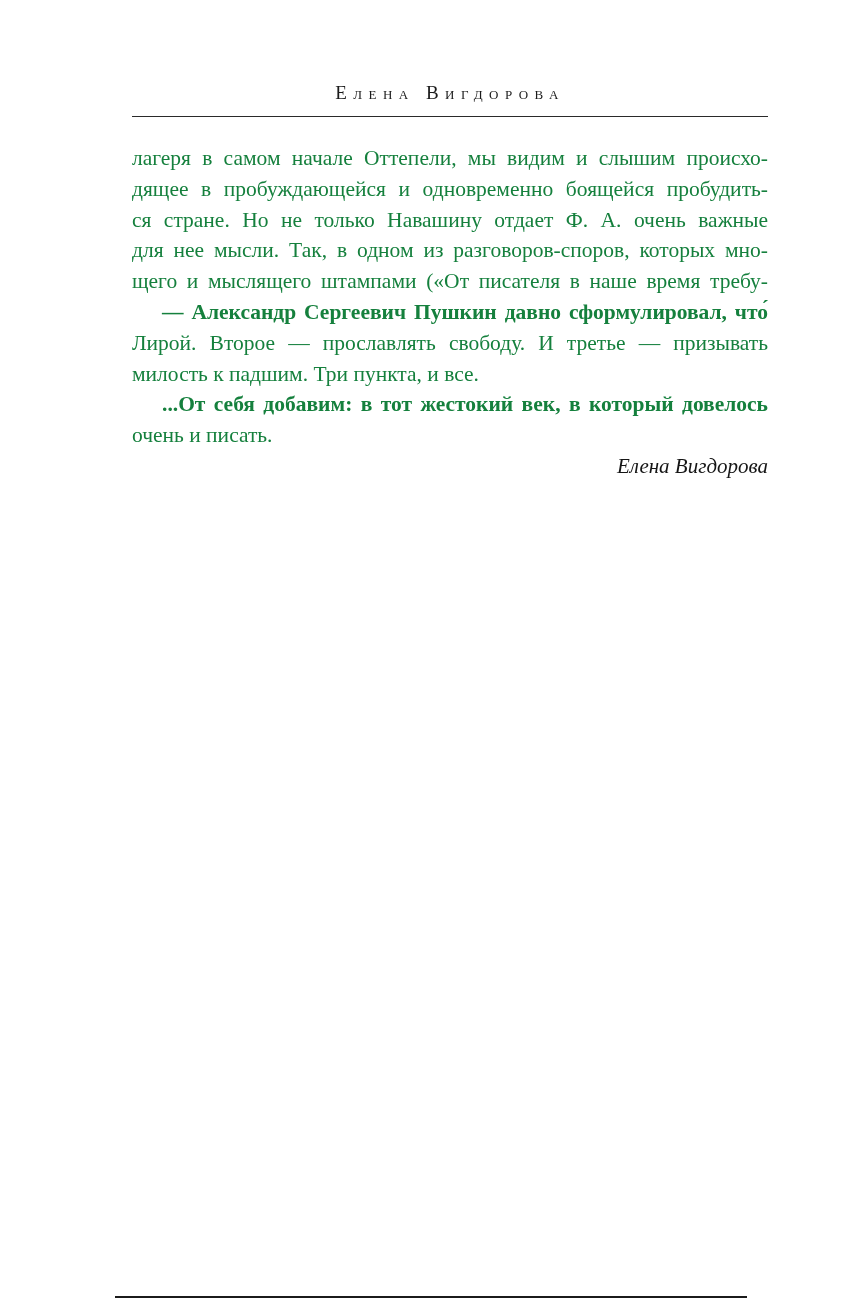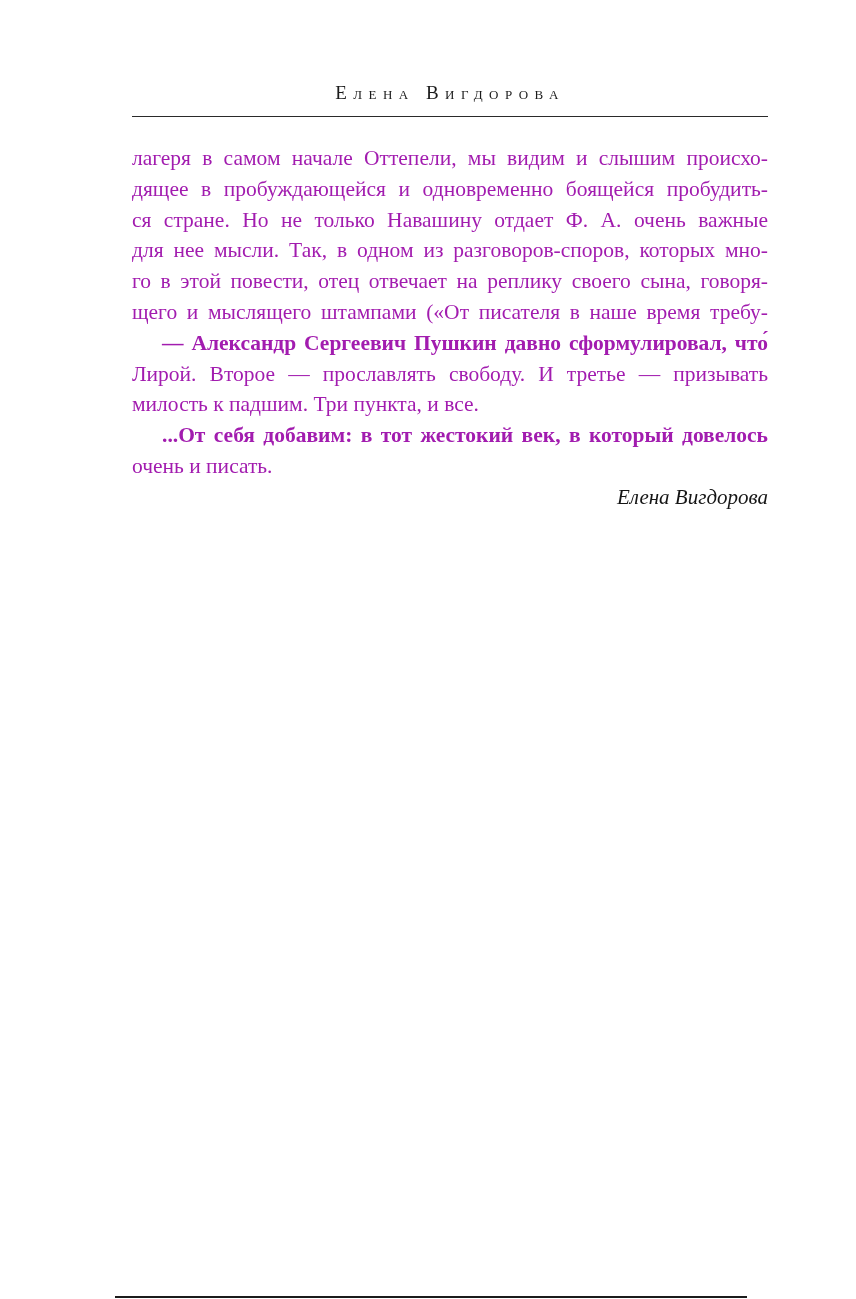--- a/index.html
+++ b/index.html
@@ -27,21 +27,21 @@
   }
   .header-rule {
     border: none;
     border-bottom: 1.6px solid #2a2a2a;
     margin: 12px 0 0 0;
   }
   .body-text {
     margin-top: 26px;
     font-size: 21.5px;
     line-height: 30.8px;
-    color: #a21caf;
+    color: #15803d;
   }
   .para { margin: 0; }
   .line {
     text-align: justify;
     text-align-last: justify;
   }
   .line.last {
     text-align-last: left;
   }
   .para.indent .line:first-child {
@@ -72,21 +72,20 @@
   <div class="running-header">Елена Вигдорова</div>
 
   <hr class="header-rule">
 
   <div class="body-text">
       <div class="para">
         <div class="line">лагеря в самом начале Оттепели, мы видим и слышим происхо-</div>
         <div class="line">дящее в пробуждающейся и одновременно боящейся пробудить-</div>
         <div class="line">ся стране. Но не только Навашину отдает Ф. А. очень важные</div>
         <div class="line">для нее мысли. Так, в одном из разговоров-споров, которых мно-</div>
-        <div class="line">го в этой повести, отец отвечает на реплику своего сына, говоря-</div>
         <div class="line">щего и мыслящего штампами («От писателя в наше время требу-</div>
       </div>
       <div class="para indent">
         <div class="line">— Александр Сергеевич Пушкин давно сформулировал, что́</div>
         <div class="line">Лирой. Второе — прославлять свободу. И третье — призывать</div>
         <div class="line last">милость к падшим. Три пункта, и все.</div>
       </div>
       <div class="para indent">
         <div class="line">...От себя добавим: в тот жестокий век, в который довелось</div>
         <div class="line last">очень и писать.</div>

